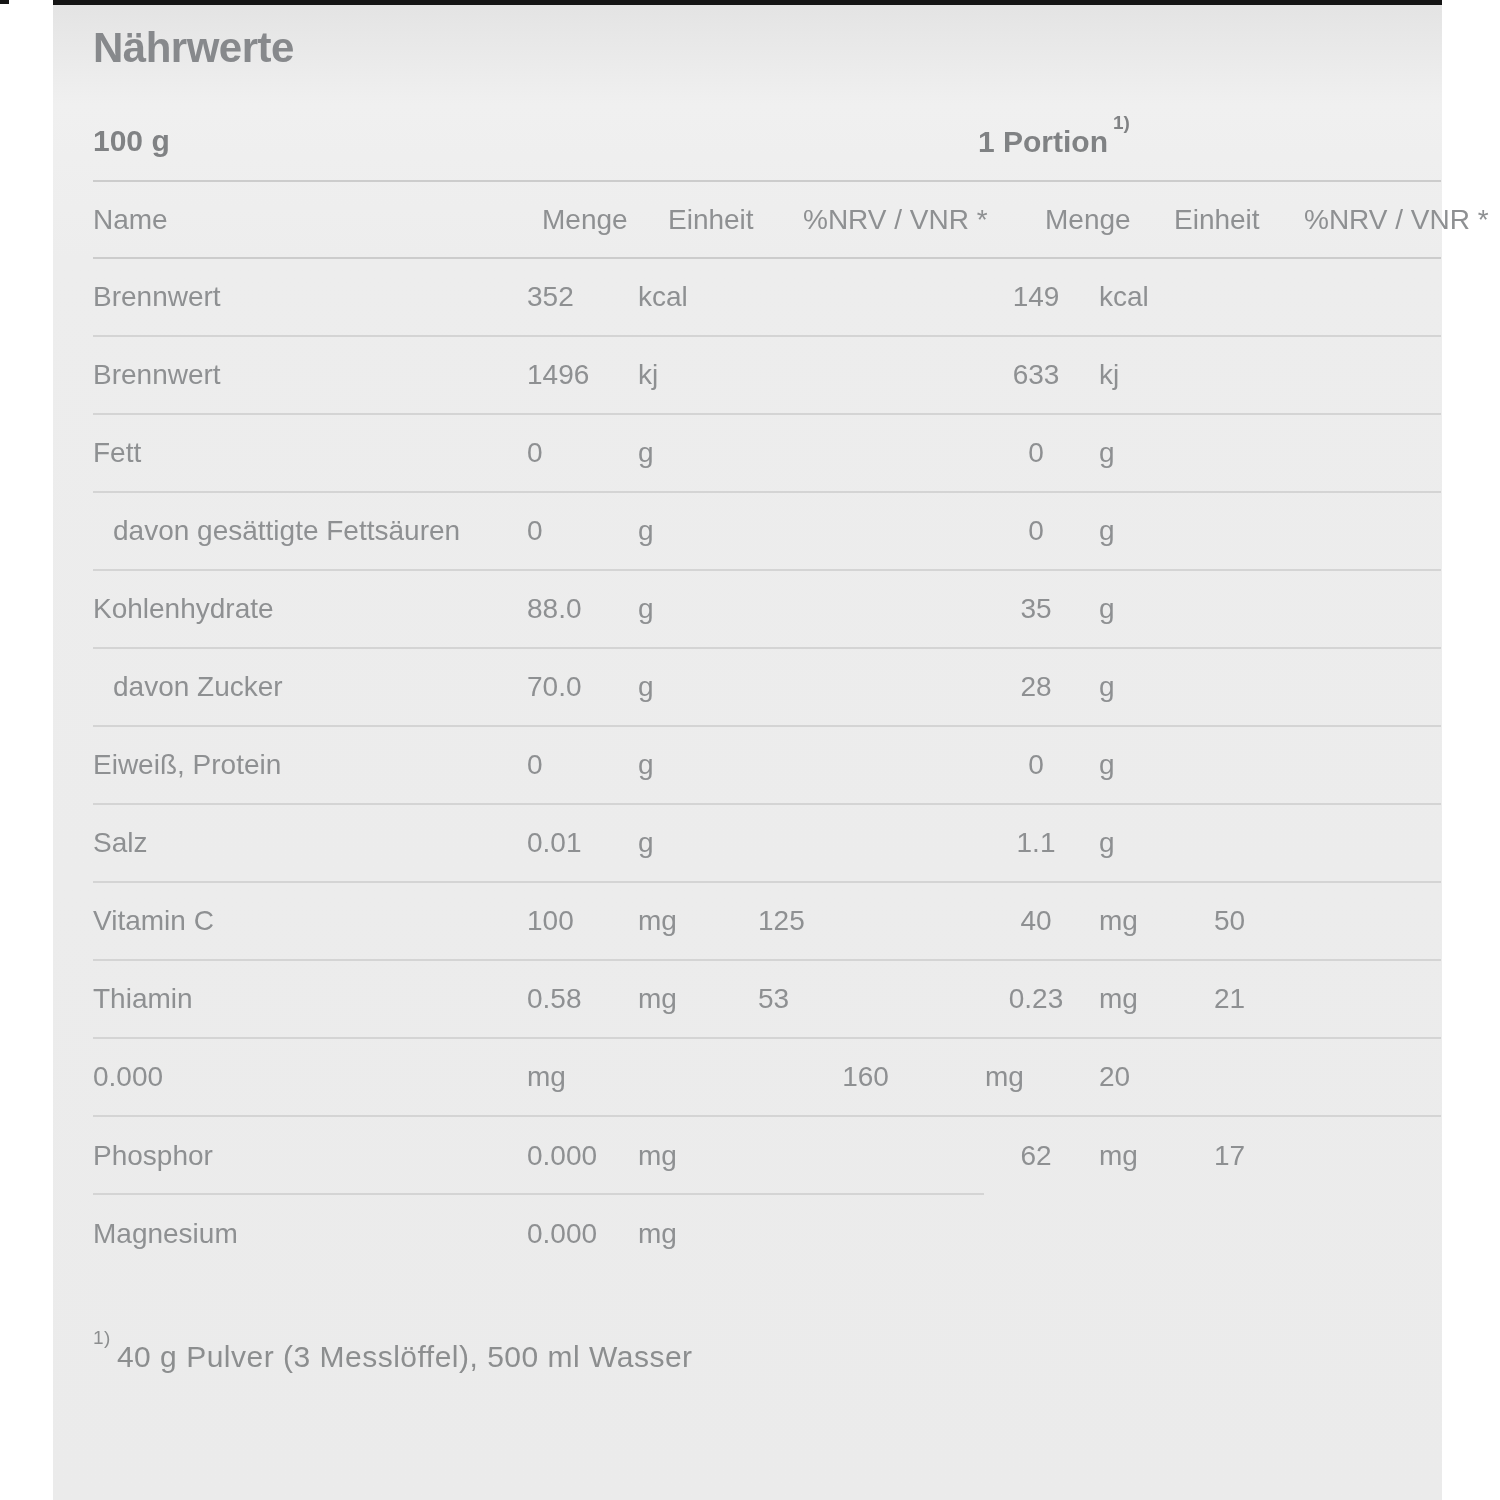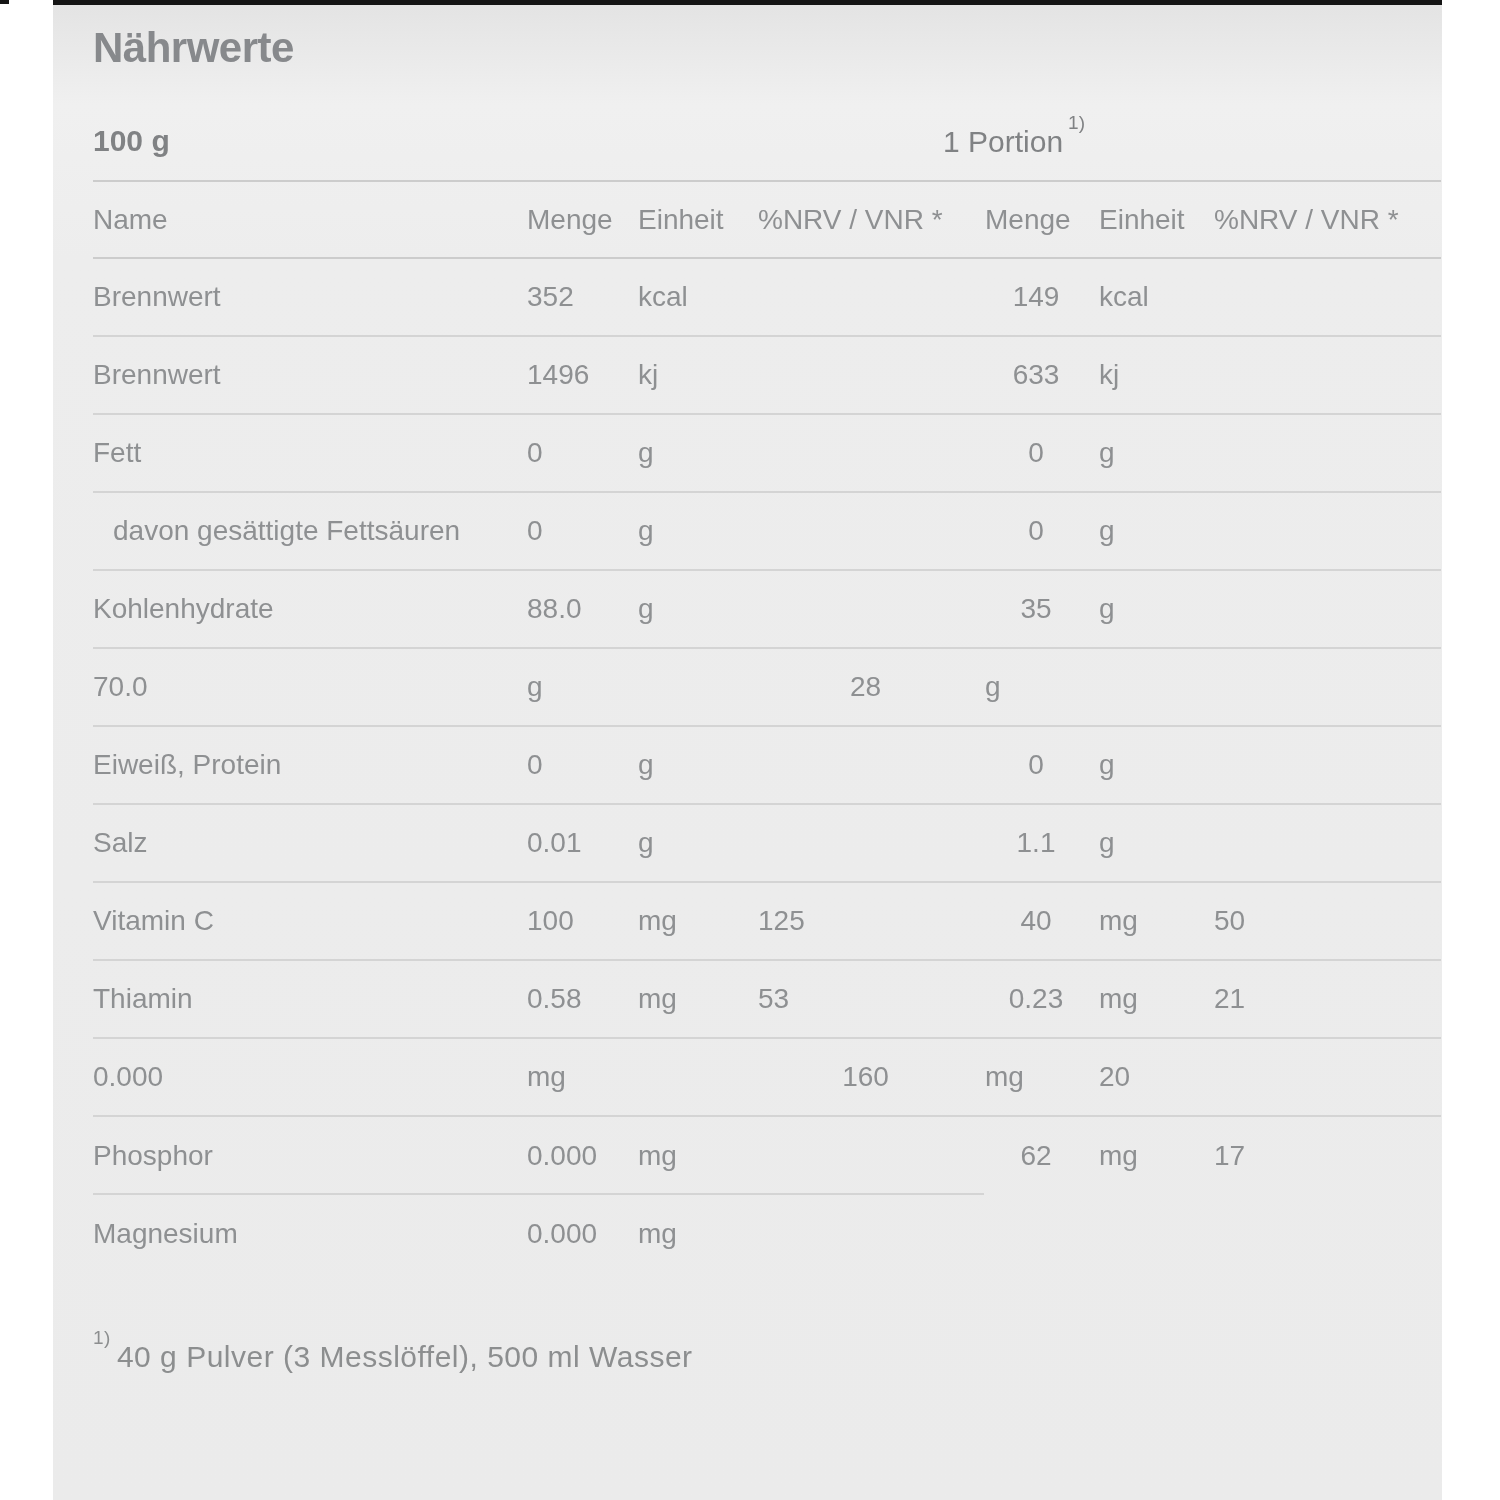--- a/index.html
+++ b/index.html
@@ -32,35 +32,35 @@
   .group-row {
     position:relative;
     margin-top:56px;
     height:30px;
     padding-bottom:25px;
     border-bottom:2px solid #cccccc;
     font-size:30px; line-height:30px; color:#858789;
     width:1348px;
   }
   .group-100g { position:absolute; left:0; top:1px; font-weight:bold; color:#808284; }
-  .group-portion { position:absolute; left:850px; top:0; font-weight:normal; color:#808284; }
+  .group-portion { position:absolute; left:885px; top:0; font-weight:bold; color:#808284; }
   .group-portion sup, .sup-mark {
     font-size:19px; line-height:19px; position:relative; top:-12px; margin-left:5px;
   }
 
   .grid {
     display:grid;
     grid-template-columns:434px 111px 120px 227px 114px 115px 1fr;
     align-items:center;
     width:1348px;
   }
   .header-row {
     height:75px;
     border-bottom:2px solid #cccccc;
-    font-size:28px; color:#8e9092;
+    font-size:28px; color:#8e9092;gap:15px;
   }
   .row {
     height:76px;
     border-bottom:2px solid #d4d4d4;
     font-size:28px; color:#8e9092;
   }
   .c { white-space:nowrap; }
   .m2 { text-align:center; padding-right:12px; }
   .row.indent .name { padding-left:20px; }
 
@@ -152,20 +152,21 @@
         <div class="c name">Kohlenhydrate</div>
         <div class="c">88.0</div>
         <div class="c">g</div>
         <div class="c"></div>
         <div class="c m2">35</div>
         <div class="c">g</div>
         <div class="c"></div>
       </div>
 
       <div class="grid row indent">
+        <div class="c name">davon Zucker</div>
         <div class="c">70.0</div>
         <div class="c">g</div>
         <div class="c"></div>
         <div class="c m2">28</div>
         <div class="c">g</div>
         <div class="c"></div>
       </div>
 
       <div class="grid row">
         <div class="c name">Eiweiß, Protein</div>

